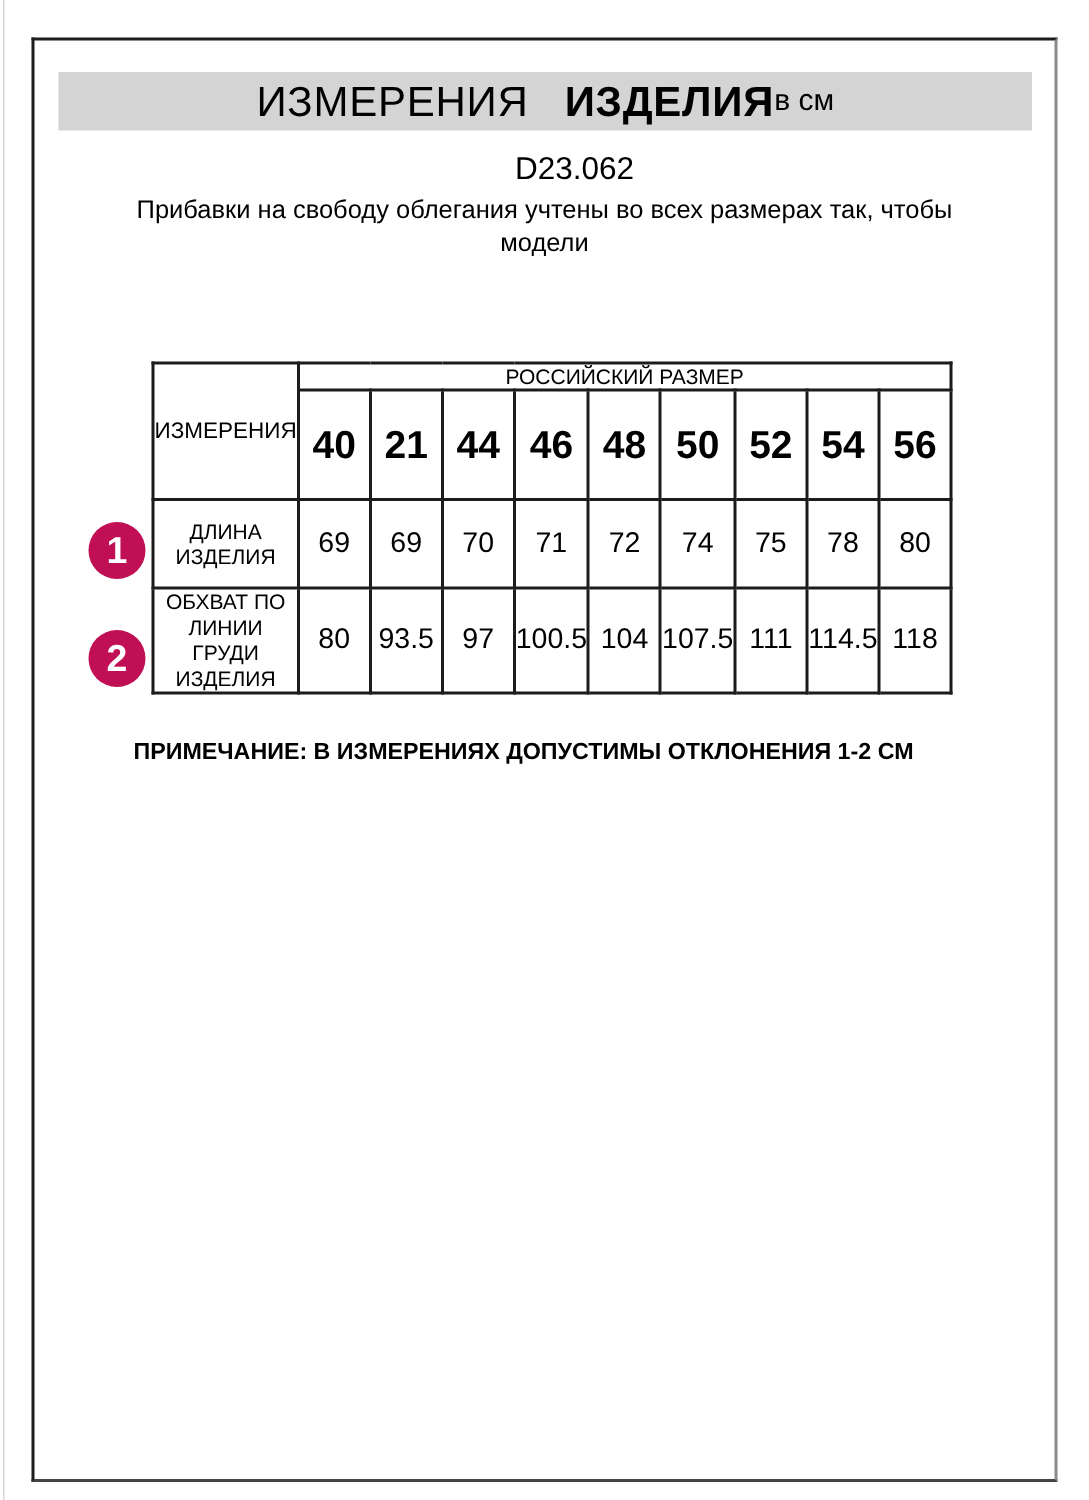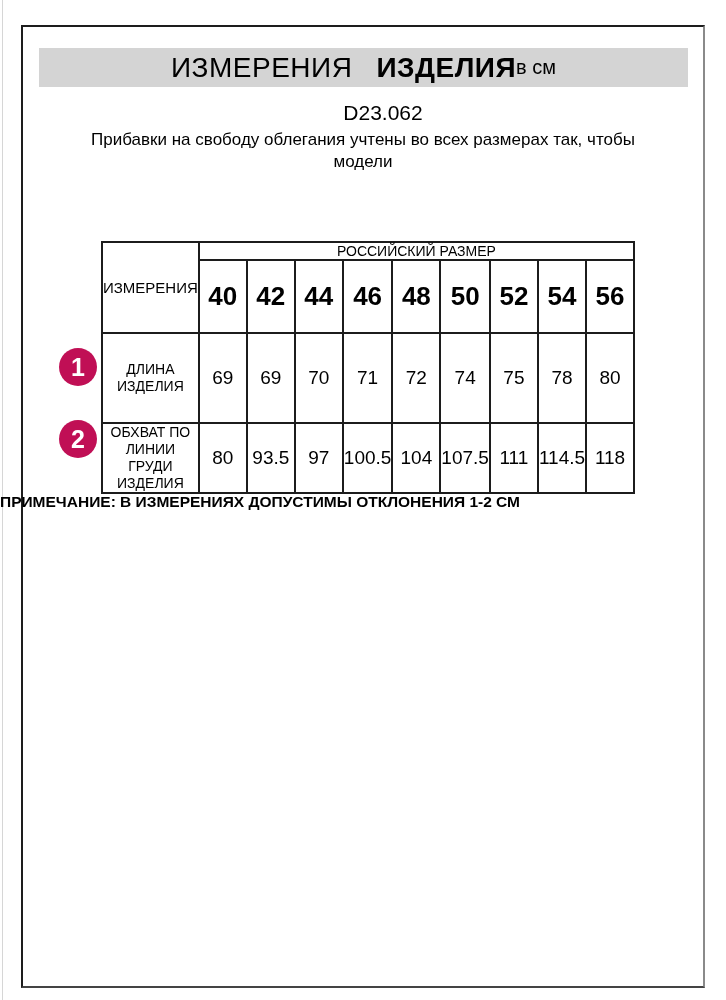--- a/index.html
+++ b/index.html
@@ -46,37 +46,37 @@
   .size-table td {
     border:2px solid #1c1c1c;
     text-align:center; vertical-align:middle;
     padding:0;
   }
   .corner-cell   { width:92px; font-size:15px; }
   .group-row     { height:18px; }
   .group-cell    { font-size:14px; line-height:15px; }
   .sizes-row     { height:73px; }
   .size-cell     { width:48px; font-size:26px; font-weight:bold; }
-  .data-row-1    { height:90px;margin-top:38px; }
+  .data-row-1    { height:59px;margin-top:38px; }
   .data-row-2    { height:64px;padding-left:14px; }
   .row-label     { font-size:14px; line-height:17px; padding:0 2px; }
   .value-cell    { font-size:19px; }
 
   .badge {
     position:absolute; width:38px; height:38px; border-radius:50%;
     background:#c00f55; color:#ffffff;
     font-size:25px; font-weight:bold;
     display:flex; align-items:center; justify-content:center;
   }
   .badge-1 { left:59px; top:348px; }
   .badge-2 { left:59px; top:420px; }
 
   .note {
     position:absolute; top:493px; left:0; width:698px;
-    font-size:15.5px; font-weight:bold;
+    text-align:center; font-size:15.5px; font-weight:bold;
   }
 </style>
 </head>
 <body>
 
 <div class="page-edge-left"></div>
 <div class="frame"></div>
 
 <div class="banner">
   <span class="title-main">ИЗМЕРЕНИЯ</span>
@@ -92,21 +92,21 @@
 </div>
 
 <table class="size-table">
   <tbody>
     <tr class="group-row">
       <td class="corner-cell" rowspan="2">ИЗМЕРЕНИЯ</td>
       <td class="group-cell" colspan="9">РОССИЙСКИЙ РАЗМЕР</td>
     </tr>
     <tr class="sizes-row">
       <td class="size-cell">40</td>
-      <td class="size-cell">42</td>
+      <td class="size-cell">21</td>
       <td class="size-cell">44</td>
       <td class="size-cell">46</td>
       <td class="size-cell">48</td>
       <td class="size-cell">50</td>
       <td class="size-cell">52</td>
       <td class="size-cell">54</td>
       <td class="size-cell">56</td>
     </tr>
     <tr class="data-row-1">
       <td class="row-label">ДЛИНА ИЗДЕЛИЯ</td>

